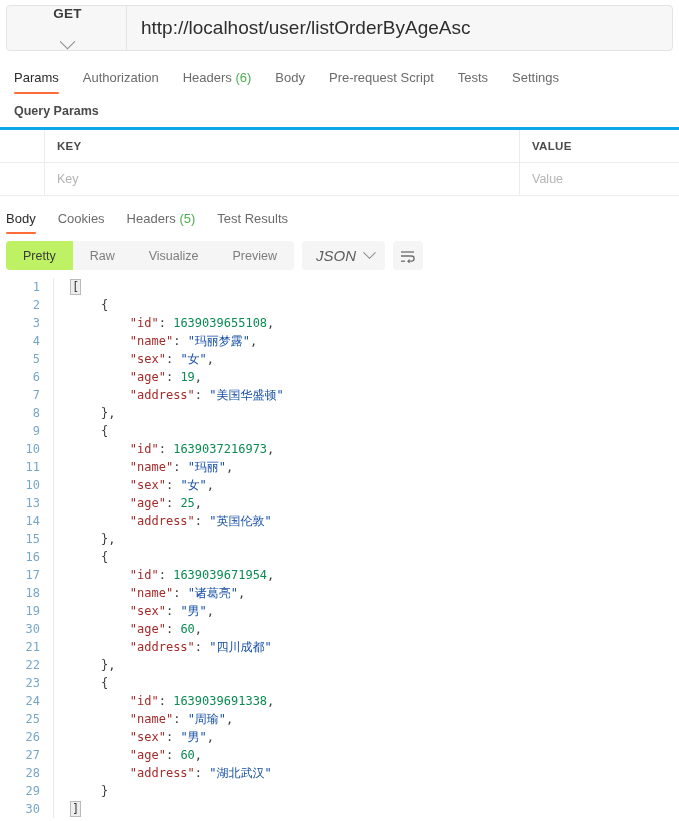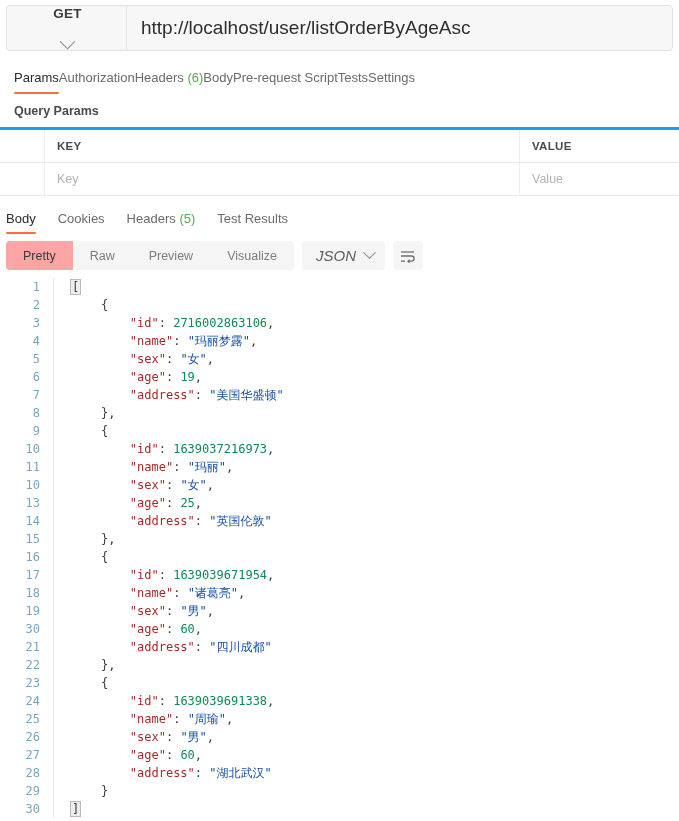--- a/index.html
+++ b/index.html
@@ -60,20 +60,21 @@
     color: #2e2e2e;
     cursor: text;
     overflow: hidden;
     white-space: nowrap;
   }
 
   
   .req-tabs {
     display: flex;
     align-items: flex-end;
+    gap: 24px;
     padding: 0 14px;
     height: 32px;
     margin-top: 11px;
   }
   .tab {
     position: relative;
     font-size: 13px;
     color: #6b6b6b;
     padding-bottom: 9px;
     cursor: pointer;
@@ -157,21 +158,21 @@
   .seg {
     display: flex;
     align-items: center;
     padding: 0 17px;
     font-size: 12.5px;
     color: #7d7d7d;
     cursor: pointer;
     white-space: nowrap;
   }
   .seg.active {
-    background: #fca5a5;
+    background: #bef264;
     color: #3a3a3a;
   }
   .fmt-select {
     display: flex;
     align-items: center;
     gap: 9px;
     height: 29px;
     padding: 0 11px 0 14px;
     background: #f5f5f5;
     border-radius: 4px;
@@ -293,22 +294,22 @@
   </div>
   <div class="tab">
     <span>Test Results</span>
   </div>
 </div>
 
 <div class="res-toolbar">
   <div class="segmented">
     <div class="seg active">Pretty</div>
     <div class="seg">Raw</div>
+    <div class="seg">Visualize</div>
     <div class="seg">Preview</div>
-    <div class="seg">Visualize</div>
   </div>
   <div class="fmt-select">
     <span>JSON</span>
     <span class="chev"></span>
   </div>
   <div class="wrap-btn">
     <svg width="16" height="14" viewBox="0 0 16 14">
       <line x1="1" y1="3" x2="14" y2="3" stroke="#6e6e6e" stroke-width="1.3"></line>
       <path d="M1 7 H11.5 a2.6 2.6 0 0 1 0 5.2 H8.2" fill="none" stroke="#6e6e6e" stroke-width="1.3"></path>
       <polyline points="9.6,10.6 8,12.2 9.6,13.7" fill="none" stroke="#6e6e6e" stroke-width="1.3"></polyline>
@@ -346,21 +347,21 @@
       <div class="ln">25</div>
       <div class="ln">26</div>
       <div class="ln">27</div>
       <div class="ln">28</div>
       <div class="ln">29</div>
       <div class="ln">30</div>
     </div>
   <div class="code" id="code">
       <div class="ln"><span class="p brk-hl">[</span></div>
       <div class="ln">    <span class="p">{</span></div>
-      <div class="ln">        <span class="k">"id"</span><span class="p">:</span> <span class="n">2716002863106</span><span class="p">,</span></div>
+      <div class="ln">        <span class="k">"id"</span><span class="p">:</span> <span class="n">1639039655108</span><span class="p">,</span></div>
       <div class="ln">        <span class="k">"name"</span><span class="p">:</span> <span class="s">"玛丽梦露"</span><span class="p">,</span></div>
       <div class="ln">        <span class="k">"sex"</span><span class="p">:</span> <span class="s">"女"</span><span class="p">,</span></div>
       <div class="ln">        <span class="k">"age"</span><span class="p">:</span> <span class="n">19</span><span class="p">,</span></div>
       <div class="ln">        <span class="k">"address"</span><span class="p">:</span> <span class="s">"美国华盛顿"</span></div>
       <div class="ln">    <span class="p">},</span></div>
       <div class="ln">    <span class="p">{</span></div>
       <div class="ln">        <span class="k">"id"</span><span class="p">:</span> <span class="n">1639037216973</span><span class="p">,</span></div>
       <div class="ln">        <span class="k">"name"</span><span class="p">:</span> <span class="s">"玛丽"</span><span class="p">,</span></div>
       <div class="ln">        <span class="k">"sex"</span><span class="p">:</span> <span class="s">"女"</span><span class="p">,</span></div>
       <div class="ln">        <span class="k">"age"</span><span class="p">:</span> <span class="n">25</span><span class="p">,</span></div>

